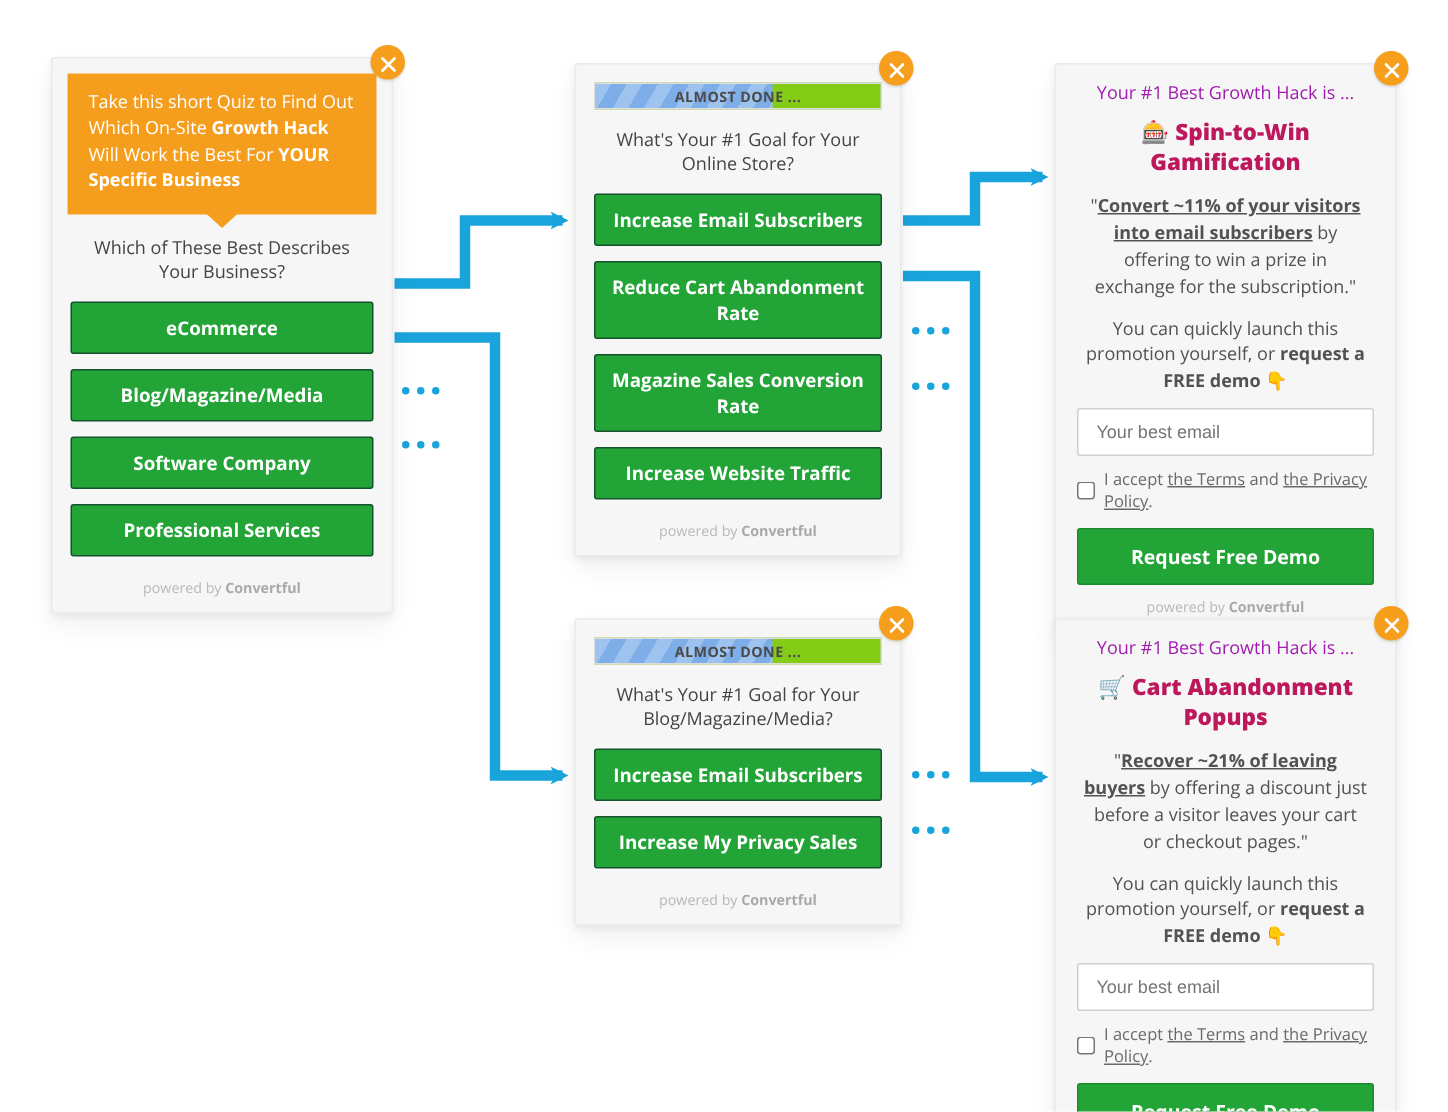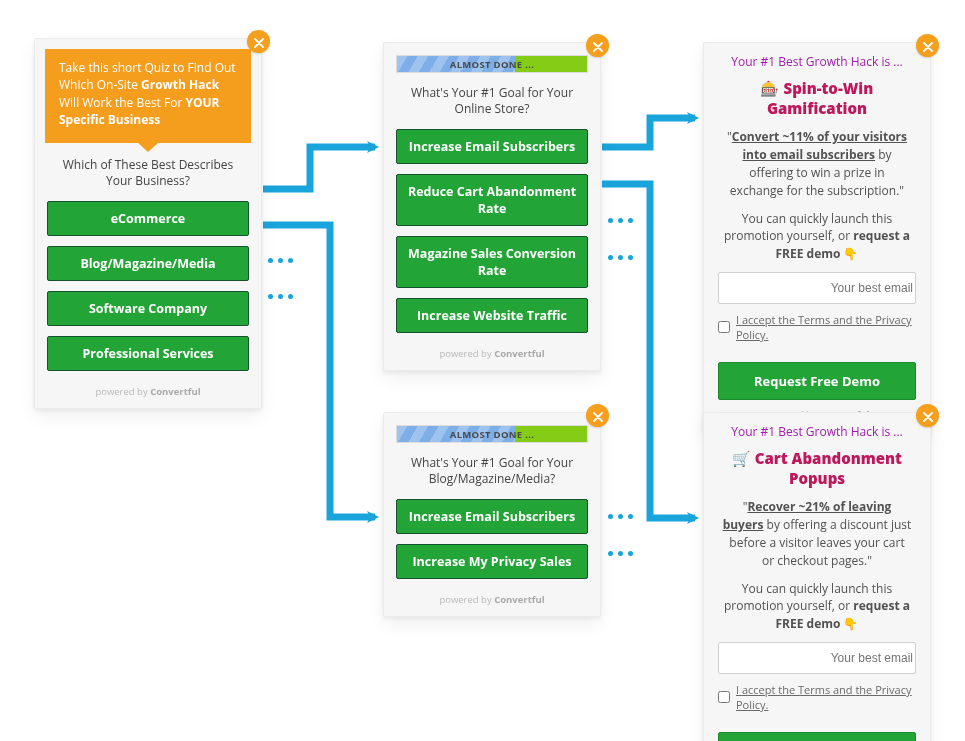--- a/index.html
+++ b/index.html
@@ -142,33 +142,32 @@
   .launch-line b { font-weight: 700; }
   .launch-line .pd { filter: saturate(1.2); }
 
   .email-input {
     display: block;
     margin: 0 14px 8px 14px;
     width: calc(100% - 28px);
     background: #fff;
     border: 1px solid #d0d0d0;
     border-radius: 2px;
-    padding: 8px 2px;
-    text-align: right;
+    padding: 8px 12px;
+    text-align: left;
     font-size: 12px;
     color: #888;
   }
   .accept-row {
     display: flex;
     align-items: center;
     gap: 6px;
-    padding: 0 14px 20px 14px;
+    padding: 0 14px 10px 14px;
     font-size: 11px;
     color: #6a6a6a;
-    text-decoration: underline;
   }
   .accept-row input[type="checkbox"]{
     width: 12px; height: 12px;
   }
   .accept-row a { color: #6a6a6a; text-decoration: underline; cursor: pointer; }
   .cta {
     display: block;
     margin: 0 14px 4px 14px;
     background: #22a436;
     border: 1px solid #1b8a2c;

